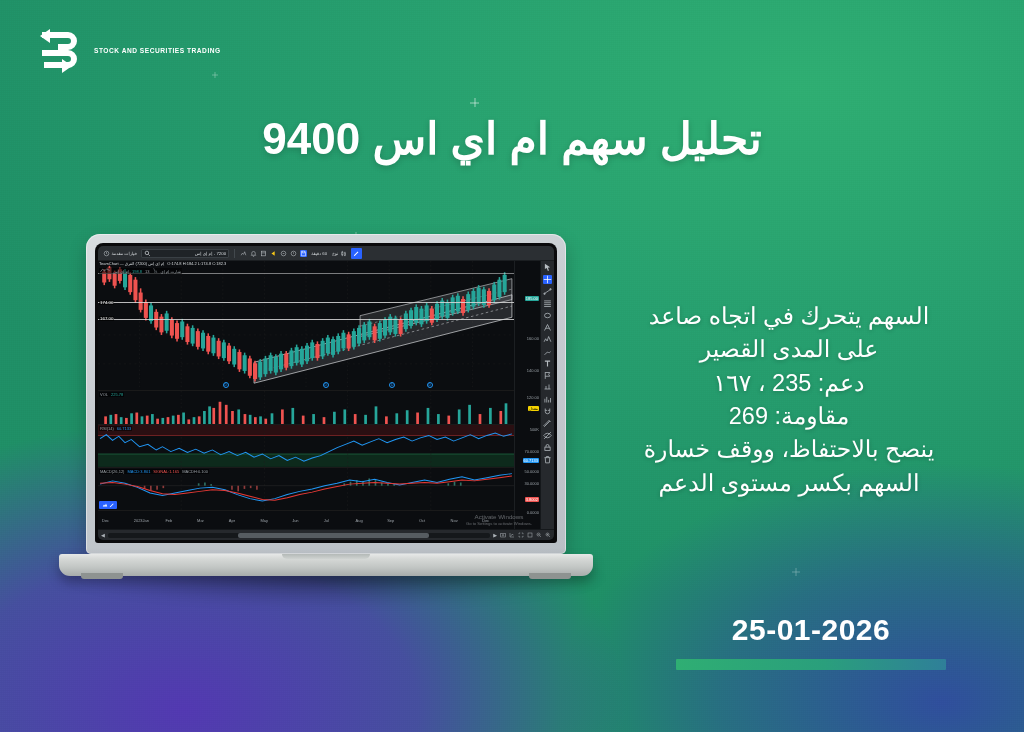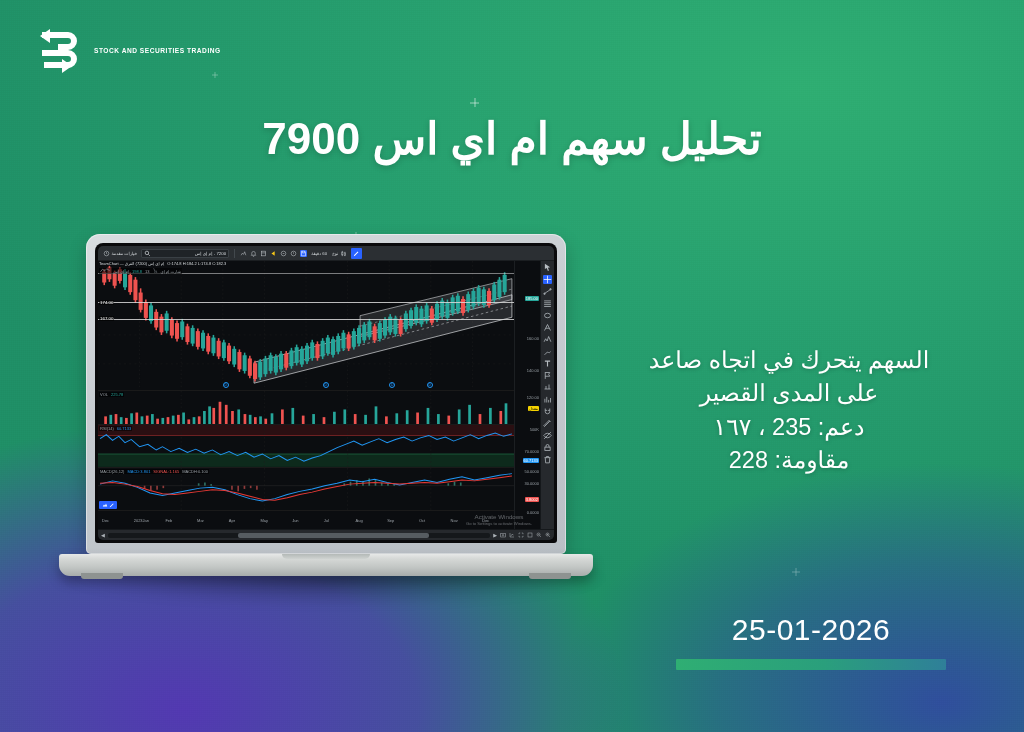--- a/index.html
+++ b/index.html
@@ -64,30 +64,29 @@
     z-index:6;
   }
 
   
   #analysis {
     position:absolute; right:30px; top:300px; width:410px;
     direction:rtl; text-align:center;
     color:#ffffff; font-size:23.5px; line-height:1.42;
     z-index:6;
     text-shadow:0 1px 4px rgba(0,0,0,.22);
-    margin-top:44px;
   }
   #analysis div { white-space:pre-line; }
 
   #date-block {
     position:absolute; right:78px; bottom:62px; width:270px;
     text-align:center; z-index:6;
   }
   #date-text {
-    color:#ffffff; font-size:30px; font-weight:normal; letter-spacing:.5px;
+    color:#ffffff; font-size:30px; font-weight:bold; letter-spacing:.5px;
   }
   #date-rule {
     margin-top:12px; height:11px; border-radius:1px;
     background:linear-gradient(90deg, #2fae73 0%, #2a9f7c 55%, #2f7f99 100%);
   }
 
   
   #laptop { position:absolute; left:86px; top:234px; width:480px; z-index:5; }
   #laptop-shadow {
     position:absolute; left:-22px; top:316px; width:540px; height:56px;
@@ -287,27 +286,29 @@
         <path d="M40 24 H14 v6 h26 a3 3 0 0 1 0 6 H16 v6 h24 a9 9 0 0 0 0-18 z"></path>
         <path d="M34 33 L44 40 L34 47 Z"></path>
       </g>
     </svg>
   </span>
   <span id="logo-text">
     <span id="logo-sub">STOCK AND SECURITIES TRADING</span>
   </span>
 </div>
 
-<h1 id="headline">تحليل سهم ام اي اس 7900</h1>
+<h1 id="headline">تحليل سهم ام اي اس 9400</h1>
 
 <div id="analysis">
   <div>السهم يتحرك في اتجاه صاعد
 على المدى القصير</div>
   <div>دعم: 235 ، ١٦٧</div>
-  <div>مقاومة: 228</div>
+  <div>مقاومة: 269</div>
+  <div>ينصح بالاحتفاظ، ووقف خسارة
+السهم بكسر مستوى الدعم</div>
 </div>
 
 <div id="date-block">
   <div id="date-text">25-01-2026</div>
   <div id="date-rule"></div>
 </div>
 
 <div id="laptop">
   <div id="laptop-shadow"></div>
 

